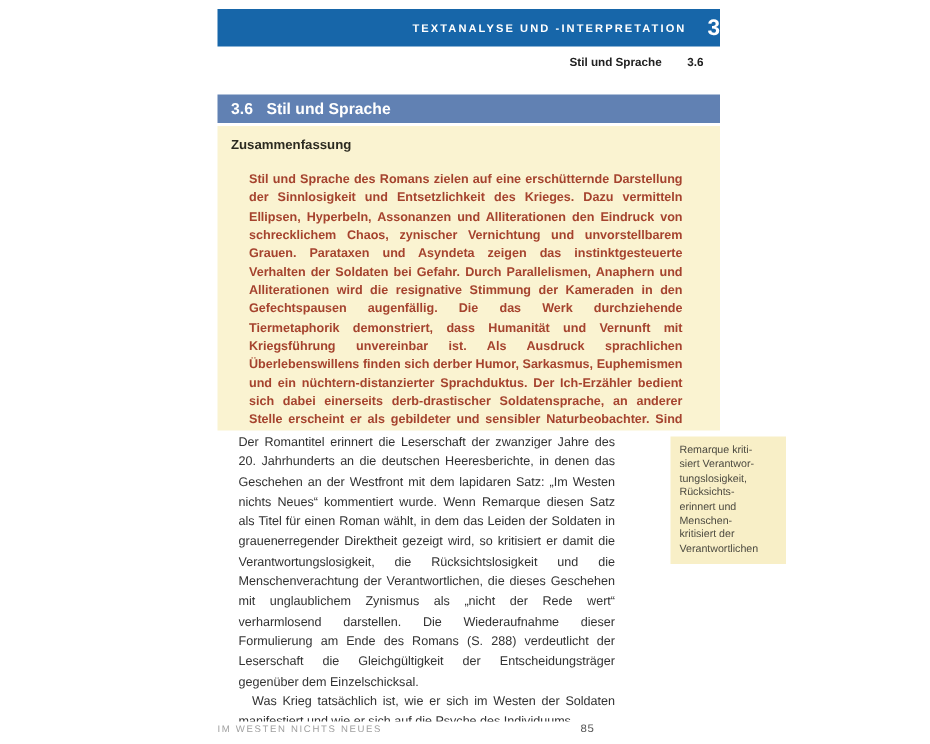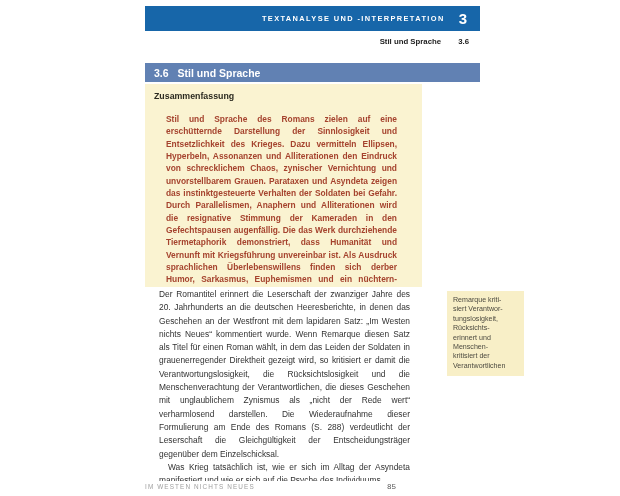--- a/index.html
+++ b/index.html
@@ -14,21 +14,21 @@
     font-family: "Liberation Sans", "DejaVu Sans", sans-serif;
     overflow: hidden;
   }
   .abs { position: absolute; }
 
   
   #header-bar {
     left: 145px; top: 6px; width: 335px; height: 25px;
     background: #1766a9;
     display: flex; align-items: center; justify-content: flex-end;
-    padding-right: 13px; box-sizing: border-box;
+    box-sizing: border-box;
   }
   .header-title {
     color: #ffffff; font-weight: bold; font-size: 7.4px; letter-spacing: 1.4px;
   }
   .header-number {
     color: #ffffff; font-weight: bold; font-size: 15px; margin-left: 14px; line-height: 1;
   }
 
   
   #running-head {
@@ -44,21 +44,21 @@
     left: 145px; top: 63px; width: 335px; height: 19px;
     background: #6181b3; color: #ffffff;
     display: flex; align-items: center;
     padding-left: 9px; box-sizing: border-box;
     font-weight: bold; font-size: 10.5px;
   }
   .sec-num { margin-right: 9px; }
 
   
   #summary-box {
-    left: 145px; top: 84px; width: 277px; height: 203px;
+    left: 145px; top: 84px; width: 335px; height: 203px;
     background: #faf3d1;
     box-sizing: border-box; padding: 7px 13px 6px 9px;
     overflow: hidden;
   }
   .sum-heading {
     font-size: 8.8px; font-weight: bold; color: #2b2a20; margin: 0 0 6px 0;
   }
   .sum-text {
     font-size: 8.4px; line-height: 12.35px; color: #a5432e;
     text-align: justify; margin: 12px; hyphens: auto; font-weight: bold;
@@ -110,21 +110,21 @@
   <span class="sec-title">Stil und Sprache</span>
 </div>
 
 <div id="summary-box" class="abs">
   <div class="sum-heading">Zusammenfassung</div>
   <p class="sum-text">Stil und Sprache des Romans zielen auf eine erschütternde Darstellung der Sinnlosigkeit und Entsetzlichkeit des Krieges. Dazu vermitteln Ellipsen, Hyperbeln, Assonanzen und Alliterationen den Eindruck von schrecklichem Chaos, zynischer Vernichtung und unvorstellbarem Grauen. Parataxen und Asyndeta zeigen das instinktgesteuerte Verhalten der Soldaten bei Gefahr. Durch Parallelismen, Anaphern und Alliterationen wird die resignative Stimmung der Kameraden in den Gefechtspausen augenfällig. Die das Werk durchziehende Tiermetaphorik demonstriert, dass Humanität und Vernunft mit Kriegsführung unvereinbar ist. Als Ausdruck sprachlichen Überlebenswillens finden sich derber Humor, Sarkasmus, Euphemismen und ein nüchtern-distanzierter Sprachduktus. Der Ich-Erzähler bedient sich dabei einerseits derb-drastischer Soldatensprache, an anderer Stelle erscheint er als gebildeter und sensibler Naturbeobachter. Sind die ersten 10 Kapitel vor allem nüchtern-dokumentarisch geschrieben, so ist wirkt Sprache in Kapitel 11 und 12 eher lyrisch-pathetisch überhöht.</p>
 </div>
 
 <div id="main-text" class="abs">
   <p>Der Romantitel erinnert die Leserschaft der zwanziger Jahre des 20. Jahrhunderts an die deutschen Heeresberichte, in denen das Geschehen an der Westfront mit dem lapidaren Satz: „Im Westen nichts Neues“ kommentiert wurde. Wenn Remarque diesen Satz als Titel für einen Roman wählt, in dem das Leiden der Soldaten in grauenerregender Direktheit gezeigt wird, so kritisiert er damit die Verantwortungslosigkeit, die Rücksichtslosigkeit und die Menschenverachtung der Verantwortlichen, die dieses Geschehen mit unglaublichem Zynismus als „nicht der Rede wert“ verharmlosend darstellen. Die Wiederaufnahme dieser Formulierung am Ende des Romans (S. 288) verdeutlicht der Leserschaft die Gleichgültigkeit der Entscheidungsträger gegenüber dem Einzelschicksal.</p>
-  <p class="indent">Was Krieg tatsächlich ist, wie er sich im Alltag der Asyndeta manifestiert und wie er sich auf die Psyche des Individuums</p>
+  <p class="indent">Was Krieg tatsächlich ist, wie er sich im Westen der Soldaten manifestiert und wie er sich auf die Psyche des Individuums</p>
 </div>
 
 <aside id="margin-note" class="abs">
   <span class="mn-line">Remarque kriti-</span>
   <span class="mn-line">siert Verantwor-</span>
   <span class="mn-line">tungslosigkeit,</span>
   <span class="mn-line">Rücksichts-</span>
   <span class="mn-line">erinnert und</span>
   <span class="mn-line">Menschen-</span>
   <span class="mn-line">kritisiert der</span>

